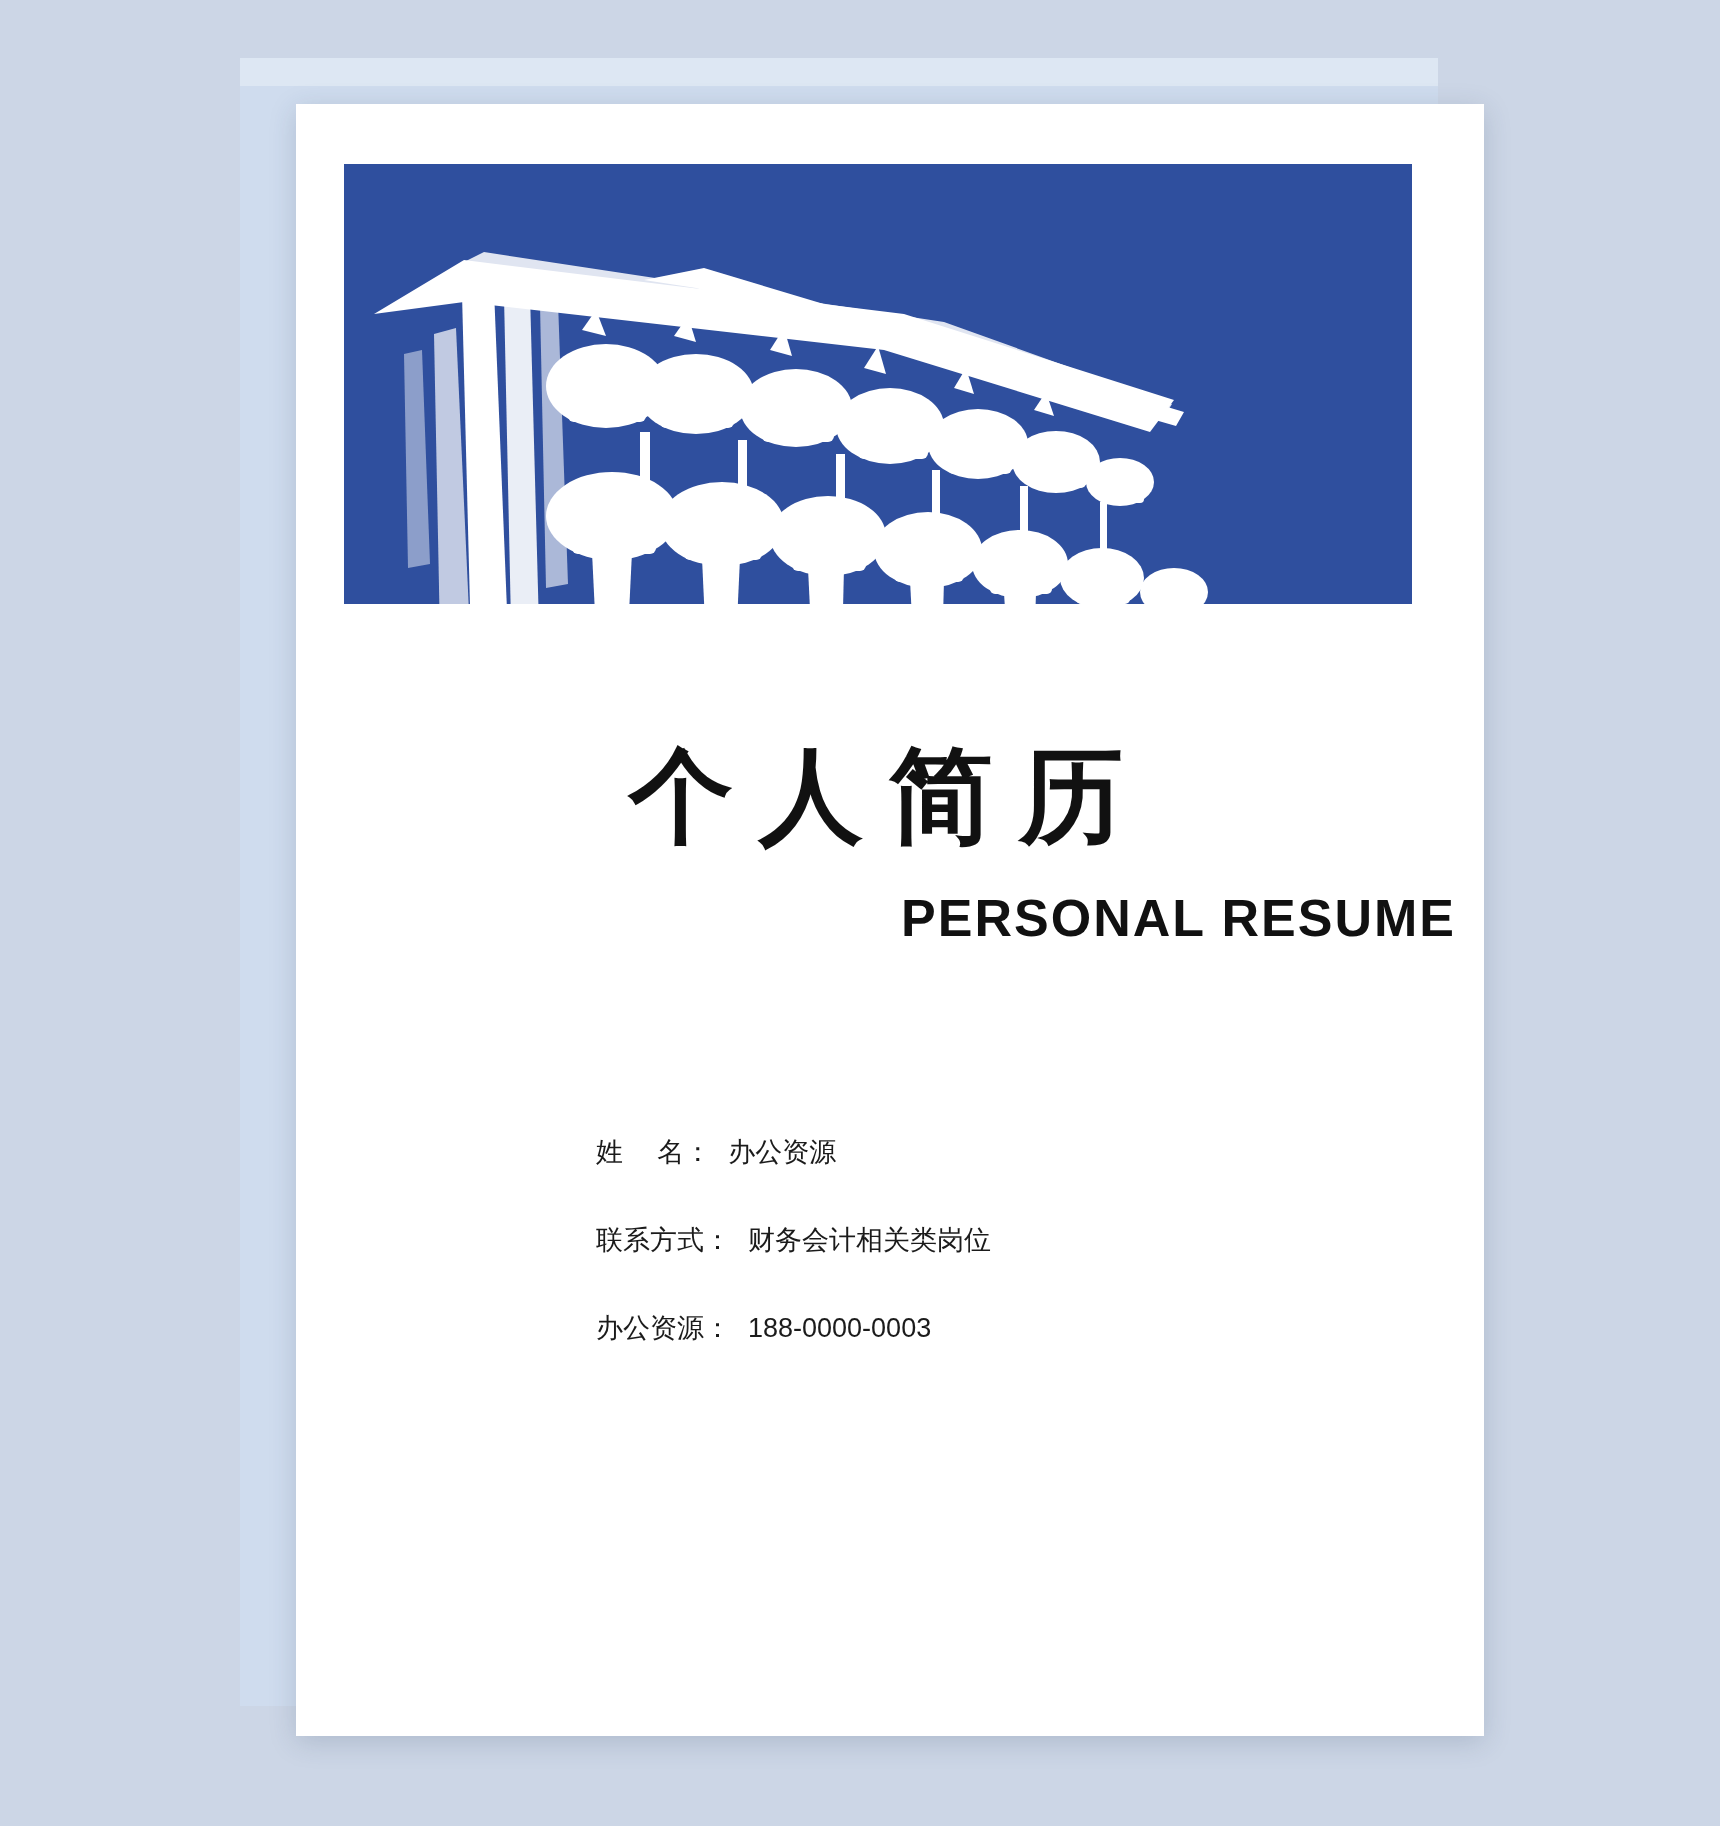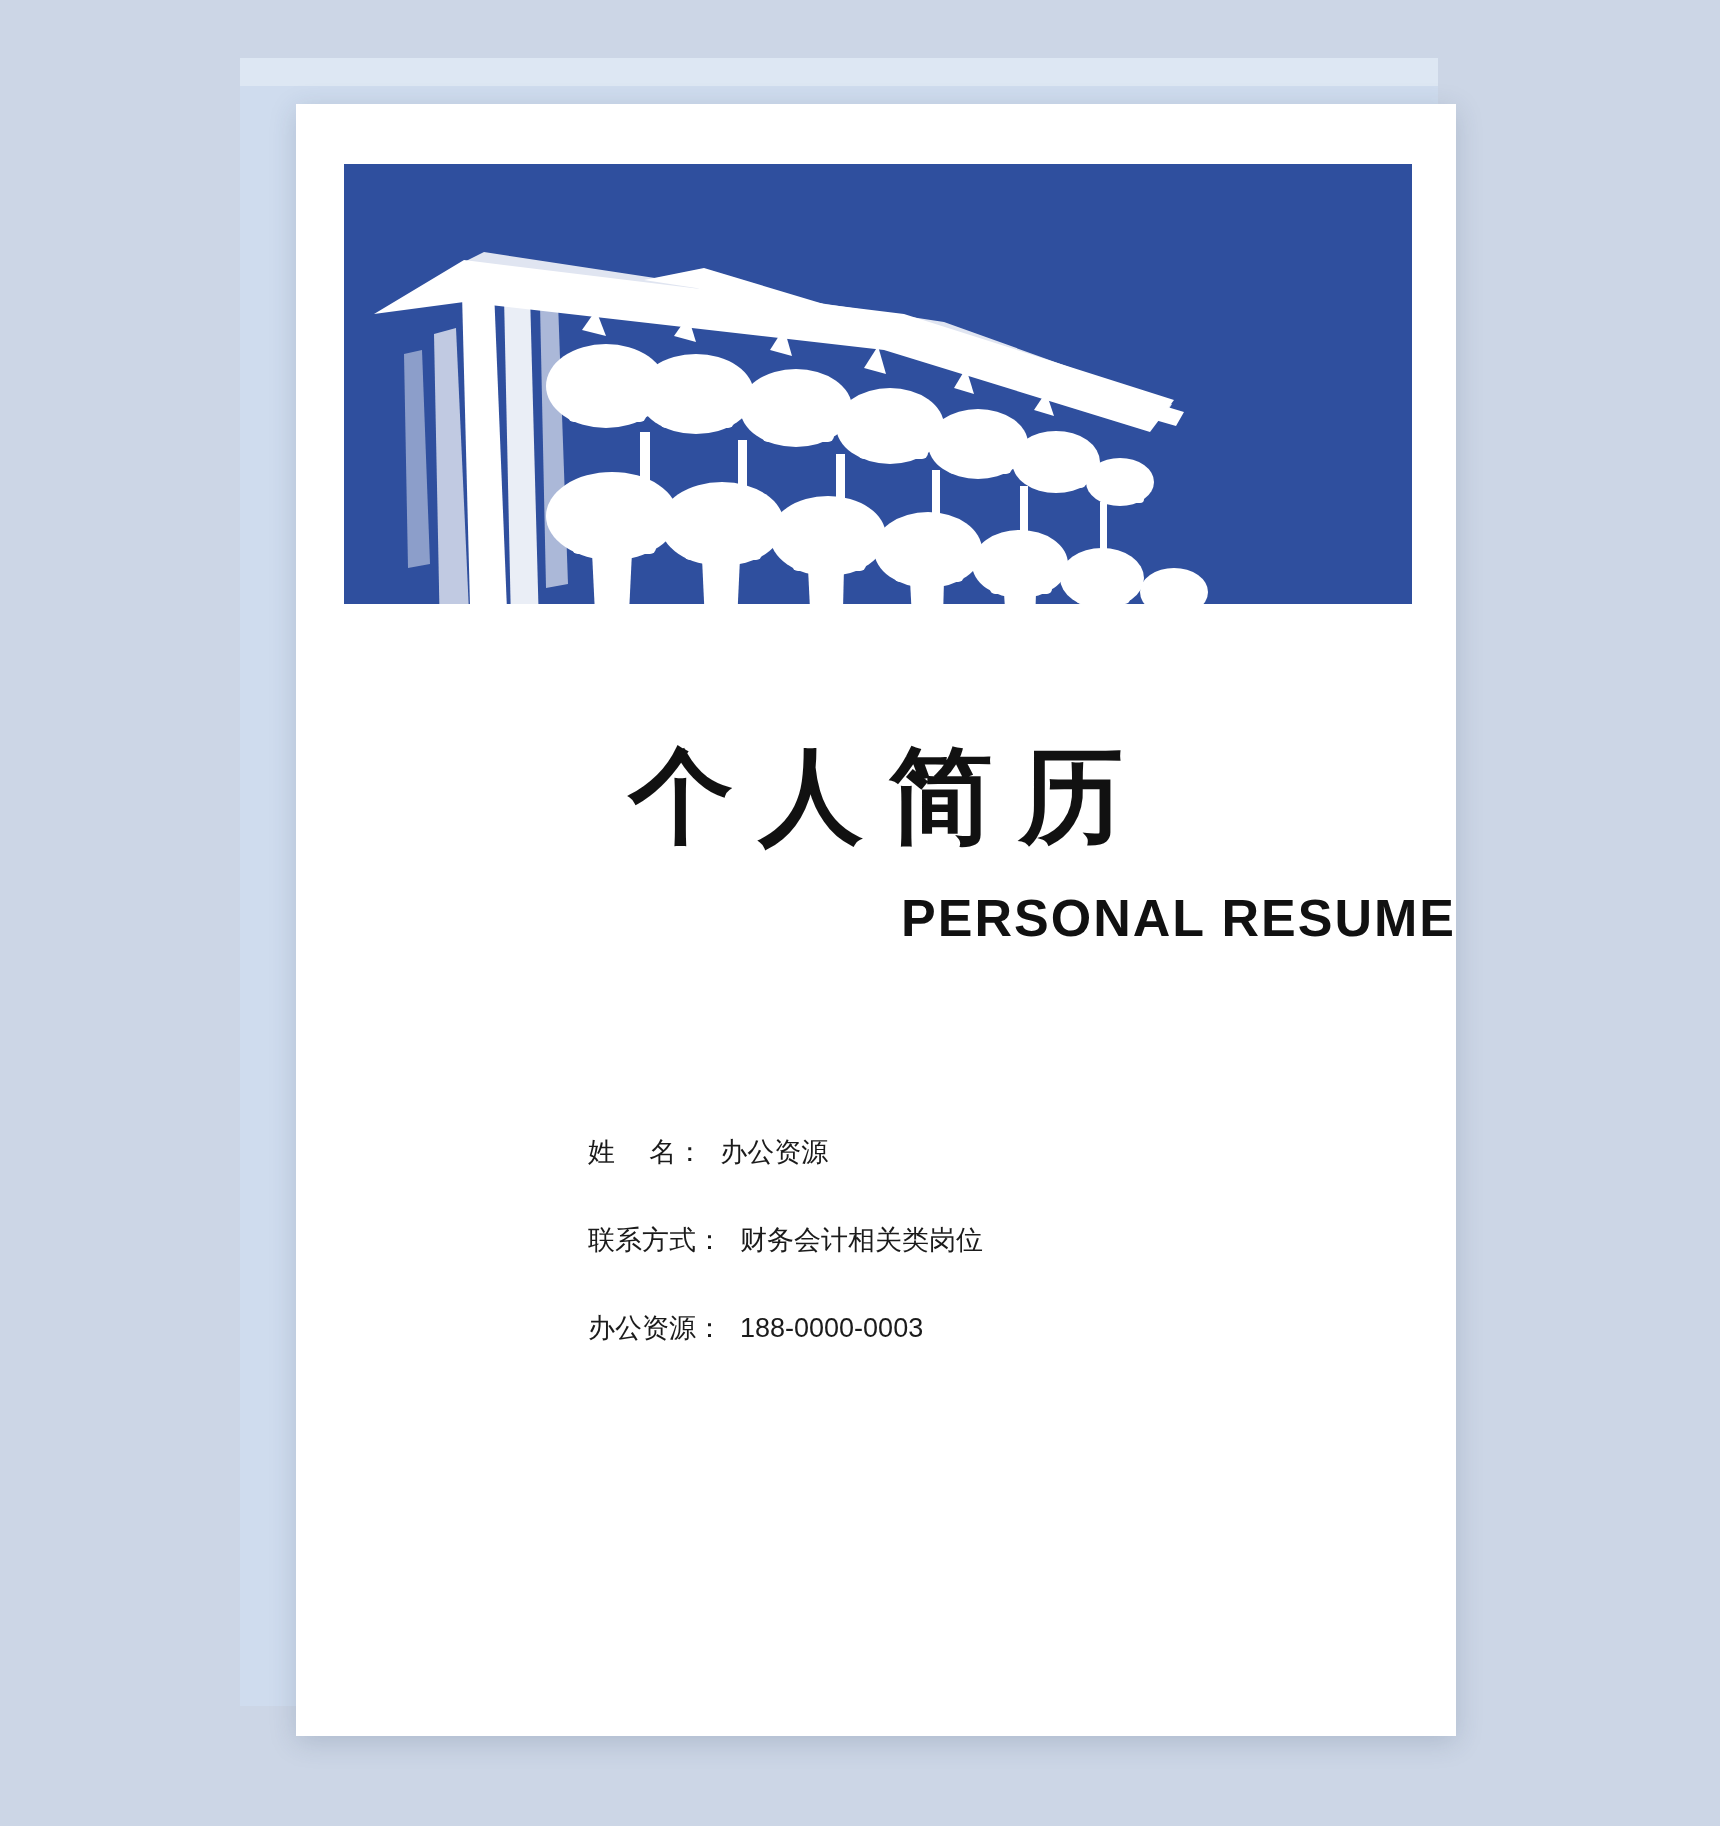--- a/index.html
+++ b/index.html
@@ -35,20 +35,21 @@
 
   
   .page {
     position: absolute;
     left: 296px;
     top: 104px;
     width: 1160px;
     height: 1632px;
     background: #ffffff;
     box-shadow: 0 6px 26px rgba(40, 60, 90, 0.18);
+    padding-left: 28px;
   }
 
   
   .hero {
     position: absolute;
     left: 48px;
     top: 60px;
     width: 1068px;
     height: 440px;
     background: #2f4f9e;
@@ -84,21 +85,21 @@
     font-size: 52px;
     font-weight: bold;
     letter-spacing: 2px;
     color: #111111;
     line-height: 1;
   }
 
   
   .info {
     position: absolute;
-    left: 292px;
+    left: 300px;
     top: 1030px;
     width: 700px;
   }
   .info-row {
     display: flex;
     align-items: baseline;
     margin-bottom: 52px;
     font-size: 27px;
     color: #1b1b1b;
     font-family: "DejaVu Sans", sans-serif;

